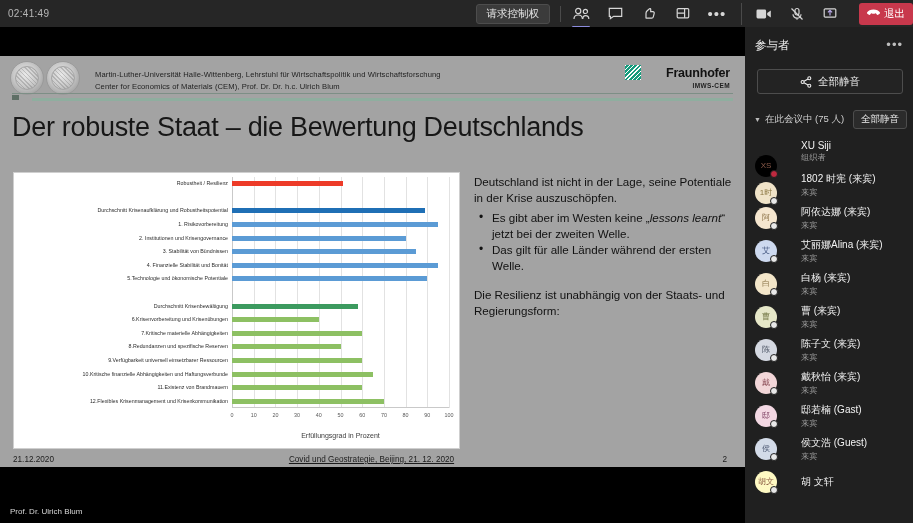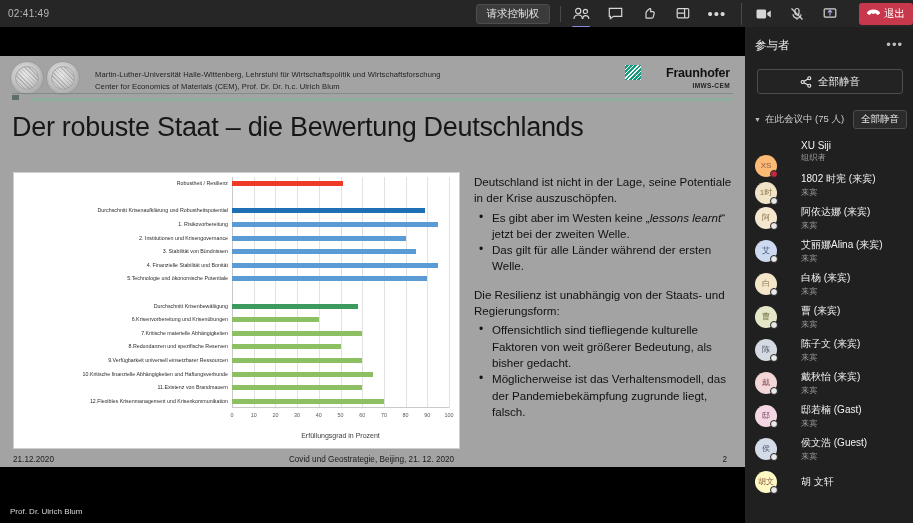--- a/index.html
+++ b/index.html
@@ -146,21 +146,21 @@
   }
   .gap { height: 12px; }
   .it { font-style: italic; }
 
   
   .slide-footer {
     position: absolute; left: 0; bottom: 8px; width: 745px;
     display: flex; align-items: center; font-size: 8.2px; color: #1c1c1c;
   }
   .sf-date { margin-left: 13px; }
-  .sf-center { position: absolute; left: 0; right: 2px; text-align: center; }
+  .sf-center { position: absolute; left: 0; right: 2px; text-align: center; text-decoration: underline; }
   .sf-page { position: absolute; right: 18px; }
 
   
   .bottom-black {
     position: absolute; left: 0; top: 467px; width: 745px; height: 56px; background: #000;
   }
   .presenter {
     position: absolute; left: 2px; top: 40px; color: #d8d8d8; font-size: 8px; padding-left: 8px;
   }
 
@@ -408,24 +408,20 @@
     <div class="slide-text">
       <div class="para">Deutschland ist nicht in der Lage, seine Potentiale in der Krise auszuschöpfen.</div>
       <ul class="bullets">
         <li>
           <span>Es gibt aber im Westen keine „</span><span class="it">lessons learnt</span><span>“ jetzt bei der zweiten Welle.</span>
         </li>
         <li>Das gilt für alle Länder während der ersten Welle.</li>
       </ul>
       <div class="gap"></div>
       <div class="para">Die Resilienz ist unabhängig von der Staats- und Regierungsform:</div>
-      <ul class="bullets">
-        <li>Offensichtlich sind tiefliegende kulturelle Faktoren von weit größerer Bedeutung, als bisher gedacht.</li>
-        <li>Möglicherweise ist das Verhaltensmodell, das der Pandemiebekämpfung zugrunde liegt, falsch.</li>
-      </ul>
     </div>
 
     <div class="slide-footer">
       <div class="sf-date">21.12.2020</div>
       <div class="sf-center">Covid und Geostrategie, Beijing, 21. 12. 2020</div>
       <div class="sf-page">2</div>
     </div>
   </div>
 
   <div class="bottom-black">
@@ -449,21 +445,21 @@
     </div>
 
     <div class="inmeet-row">
       <span class="caret">▼</span>
       <span class="inmeet-label">在此会议中 (75 人)</span>
       <span class="mute-all">全部静音</span>
     </div>
 
     <div class="plist" id="plist">
         <div class="prow">
-          <div class="av" style="background: #fdba74; color: rgb(138, 90, 74); margin-top: 28px;">XS<span class="badge red"></span></div>
+          <div class="av" style="background: #000000; color: rgb(138, 90, 74); margin-top: 28px;">XS<span class="badge red"></span></div>
           <div class="pmeta">
             <div class="pname">XU Siji</div>
             <div class="prole">组织者</div>
           </div>
         </div>
         <div class="prow">
           <div class="av" style="background: rgb(240, 227, 200); color: rgb(138, 117, 64); margin-top: 16px;">1时<span class="badge"></span></div>
           <div class="pmeta">
             <div class="pname">1802 时宪 (来宾)</div>
             <div class="prole">来宾</div>

